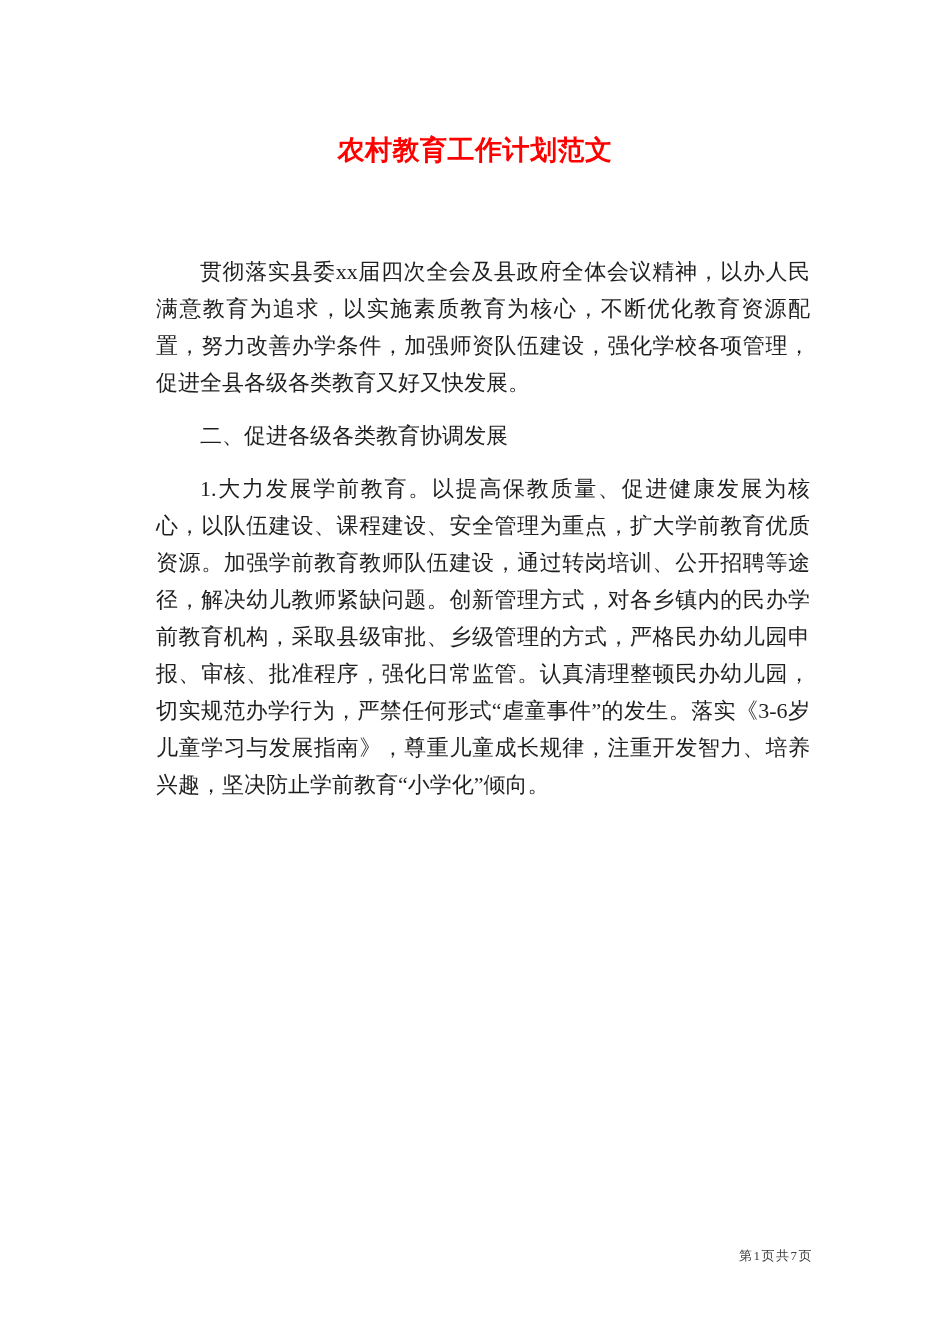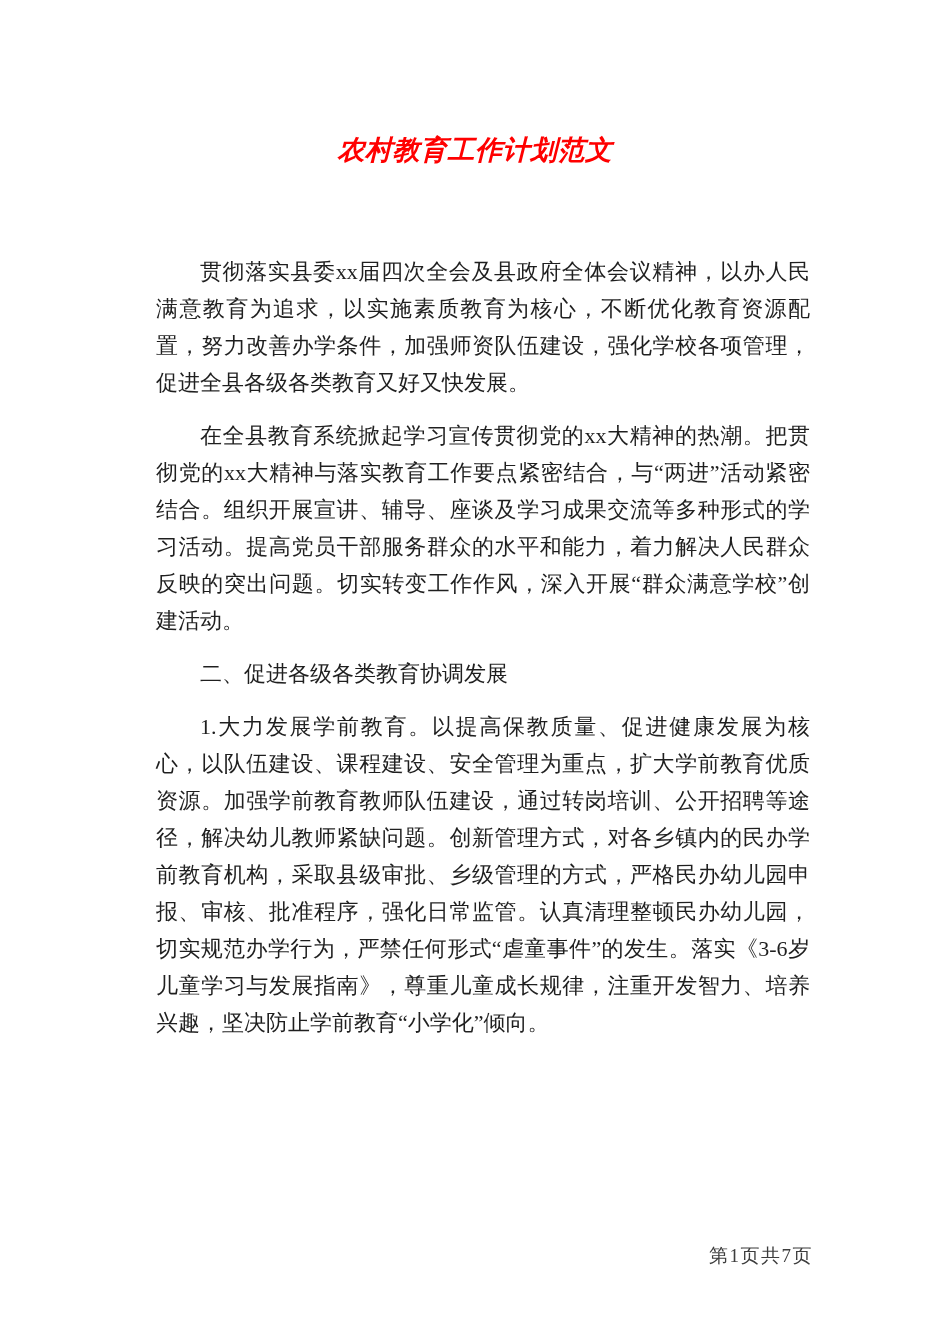--- a/index.html
+++ b/index.html
@@ -44,35 +44,34 @@
     margin: 16px;
     padding: 0;
     text-indent: 2em;
   }
   .page-footer {
     position: absolute;
     top: 1246px;
     left: 0;
     width: 813px;
     text-align: right;
-    font-size: 19px;
+    font-size: 13px;
     line-height: 19px;
     color: #3d3d3d;
     letter-spacing: 1.5px;
   }
 </style>
 </head>
 <body>
 
 <div class="page">
 
-  <h1 class="doc-title" style="color: rgb(255, 0, 0); font-style: italic;">农村教育工作计划范文</h1>
+  <h1 class="doc-title" style="color: rgb(255, 0, 0);">农村教育工作计划范文</h1>
 
   <div class="content">
     <p class="para">贯彻落实县委xx届四次全会及县政府全体会议精神，以办人民满意教育为追求，以实施素质教育为核心，不断优化教育资源配置，努力改善办学条件，加强师资队伍建设，强化学校各项管理，促进全县各级各类教育又好又快发展。</p>
-    <p class="para">在全县教育系统掀起学习宣传贯彻党的xx大精神的热潮。把贯彻党的xx大精神与落实教育工作要点紧密结合，与“两进”活动紧密结合。组织开展宣讲、辅导、座谈及学习成果交流等多种形式的学习活动。提高党员干部服务群众的水平和能力，着力解决人民群众反映的突出问题。切实转变工作作风，深入开展“群众满意学校”创建活动。</p>
     <p class="para">二、促进各级各类教育协调发展</p>
     <p class="para">1.大力发展学前教育。以提高保教质量、促进健康发展为核心，以队伍建设、课程建设、安全管理为重点，扩大学前教育优质资源。加强学前教育教师队伍建设，通过转岗培训、公开招聘等途径，解决幼儿教师紧缺问题。创新管理方式，对各乡镇内的民办学前教育机构，采取县级审批、乡级管理的方式，严格民办幼儿园申报、审核、批准程序，强化日常监管。认真清理整顿民办幼儿园，切实规范办学行为，严禁任何形式“虐童事件”的发生。落实《3-6岁儿童学习与发展指南》，尊重儿童成长规律，注重开发智力、培养兴趣，坚决防止学前教育“小学化”倾向。</p>
   </div>
 
   <div class="page-footer">第1页共7页</div>
 
 </div>
 
 </body></html>

